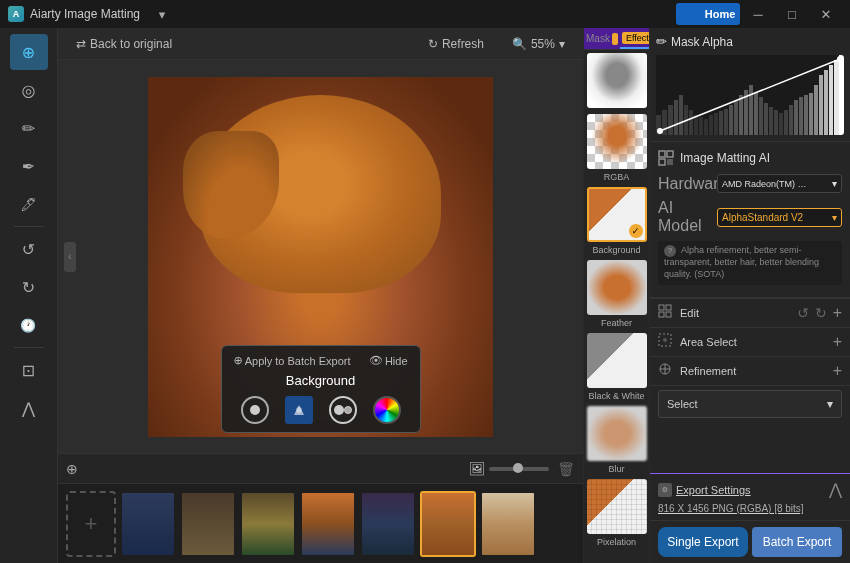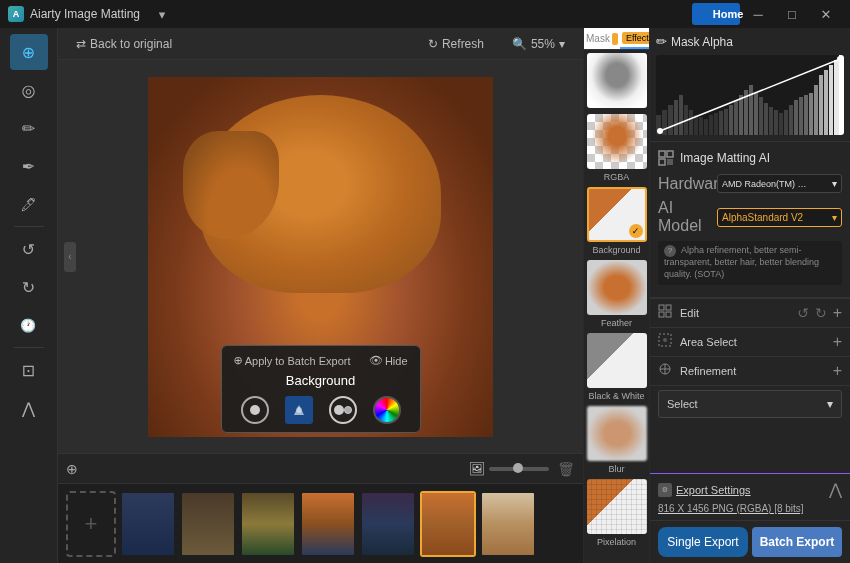--- a/index.html
+++ b/index.html
@@ -49,21 +49,21 @@
       border: none; background: transparent;
       color: #aaa; cursor: pointer; font-size: 13px;
       display: flex; align-items: center; justify-content: center;
       border-radius: 3px;
     }
     .title-btn.home-btn {
       background: #1565c0;
       color: white;
       font-size: 11px;
       font-weight: 600;
-      width: 48px;
+      width: 64px;
       border-radius: 3px;
       padding-left: 24px;
     }
 
     
     #main-layout {
       display: flex;
       flex: 1;
       overflow: hidden;
     }
@@ -305,21 +305,21 @@
     #effects-strip::-webkit-scrollbar { width: 4px; }
     #effects-strip::-webkit-scrollbar-track { background: #1e1e1e; }
     #effects-strip::-webkit-scrollbar-thumb { background: #444; }
 
     .effects-tab-row {
       display: flex;
       border-bottom: 1px solid #333;
     }
     .effects-tab {
       flex: 1; padding: 4px 2px; font-size: 10px; text-align: left;
-      cursor: pointer; color: #888; background: #ffffff;
+      cursor: pointer; color: #888; background: #4c1d95;
       border: none;
     }
     .effects-tab.active { color: #fff; border-bottom: 2px solid #4a9eff; }
 
     .effect-thumb {
       width: 60px; height: 55px;
       background: #333;
       margin: 3px auto;
       border-radius: 3px;
       display: block;
@@ -509,21 +509,21 @@
       background: #1a5fa0;
       border: none; border-radius: 8px;
       color: #fff; font-size: 12px;
       cursor: pointer; font-weight: 500;
     }
     .export-btn-batch {
       flex: 1; padding: 8px 4px;
       background: #4a7ac0;
       border: none; border-radius: 4px;
       color: #fff; font-size: 12px;
-      cursor: pointer; font-weight: 700;
+      cursor: pointer; font-weight: 400;
     }
 
     .chevron-down::after { content: '▾'; }
   </style>
 </head>
 <body>
 
 <div id="title-bar">
   <div id="title-bar-left">
     <div class="app-logo">A</div>

